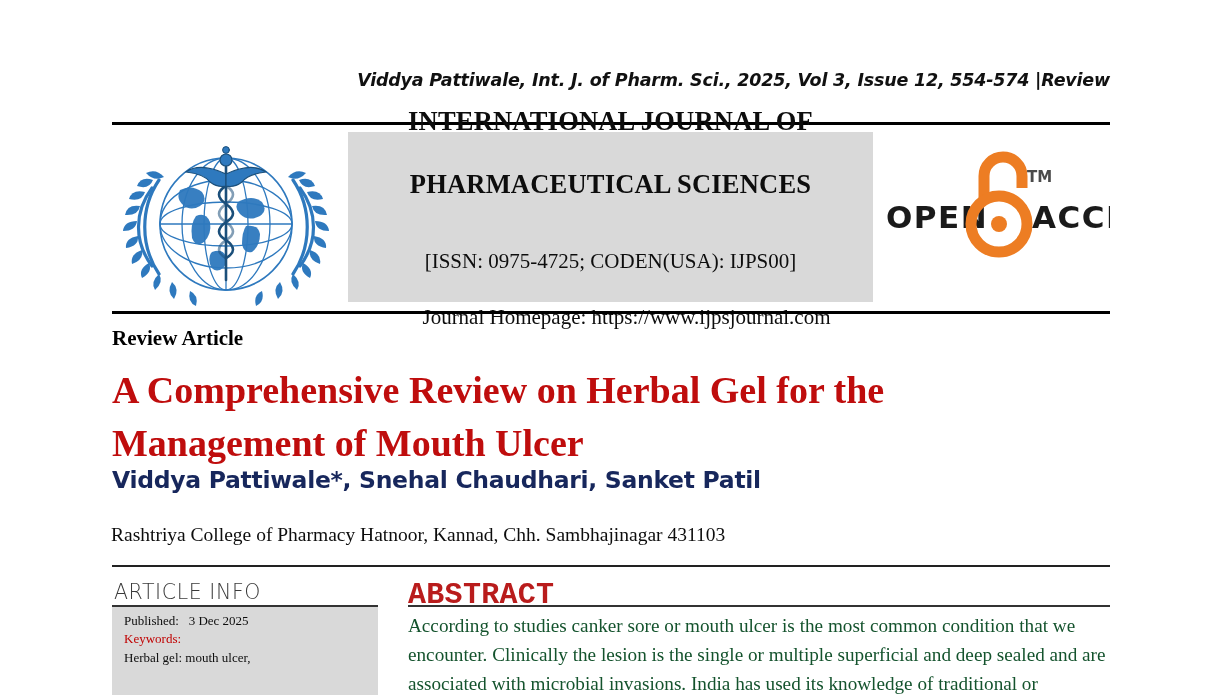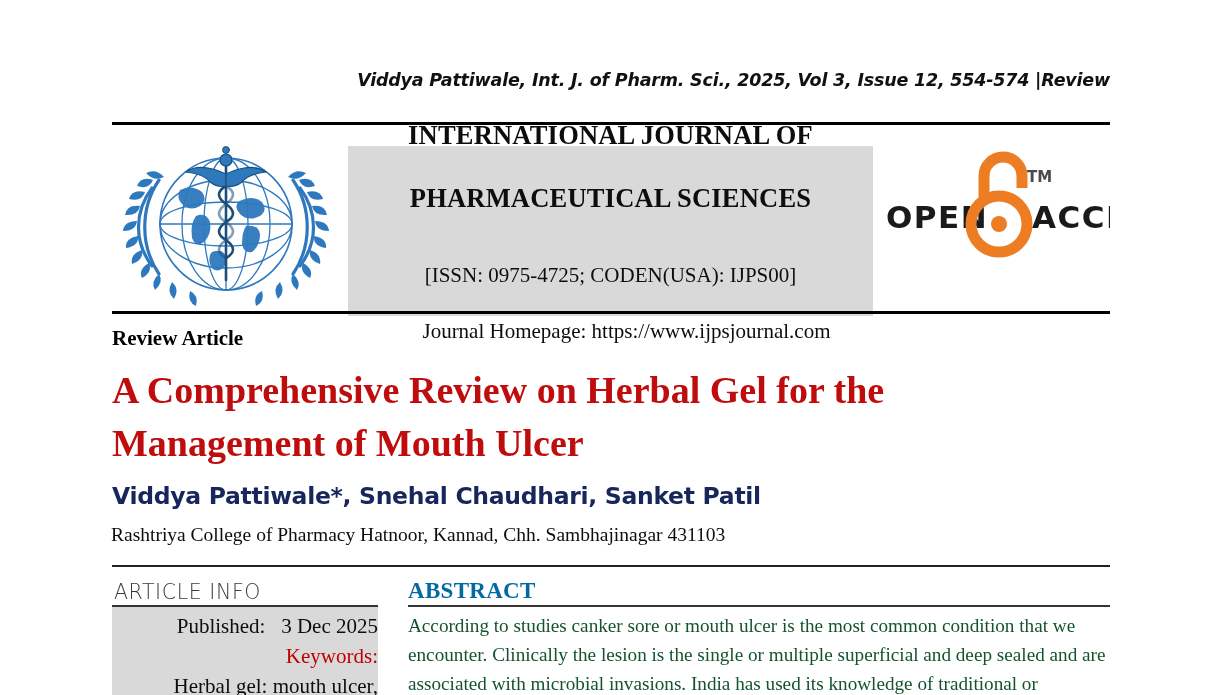--- a/index.html
+++ b/index.html
@@ -74,21 +74,21 @@
     left: 0px;
     top: 2px;
     width: 228px;
     height: 176px;
   }
   .journal-logo svg { display: block; width: 100%; height: 100%; }
 
   .masthead-box {
     position: absolute;
     left: 236px;
-    top: 18px;
+    top: 4px;
     width: 525px;
     height: 170px;
     background: #d9d9d9;
     display: flex;
     flex-direction: column;
     align-items: center;
     justify-content: center;
     padding-top: 2px;
     gap: 28px;
   }
@@ -148,21 +148,21 @@
     font-weight: bold;
     font-size: 38px;
     line-height: 1.40;
     color: #bf0d0d;
   }
 
   
   .authors {
     position: absolute;
     left: 112px;
-    top: 482px;
+    top: 466px;
     width: 990px;
     font-family: "DejaVu Sans", sans-serif;
     font-weight: bold;
     font-size: 23.5px;
     letter-spacing: -0.3px;
     color: #17275c;
   }
 
   
   .affiliation {
@@ -199,38 +199,37 @@
     left: 112px;
     top: 607px;
     width: 266px;
     height: 88px;
     background: #d9d9d9;
     padding: 5px 0 0 12px;
     overflow: hidden;
   }
   .info-line {
     font-family: "Liberation Serif", serif;
-    font-size: 21px;
+    font-size: 13px;
     line-height: 1.42;
     color: #0d0d0d;
     white-space: nowrap;
-    text-align: right;
   }
   .info-line.kw-label { color: #c00000; }
 
   
   .abstract-heading {
     position: absolute;
     left: 408px;
     top: 578px;
-    font-family: Liberation Serif, serif;
-    font-weight: bold;
-    font-size: 23px;
+    font-family: Liberation Mono, monospace;
+    font-weight: bold;
+    font-size: 30px;
     letter-spacing: 0.3px;
-    color: #0369a1;
+    color: #b91c1c;
   }
   .abstract-rule {
     position: absolute;
     left: 408px;
     top: 605px;
     width: 702px;
     height: 2px;
     background: #333333;
   }
   .abstract-body {

